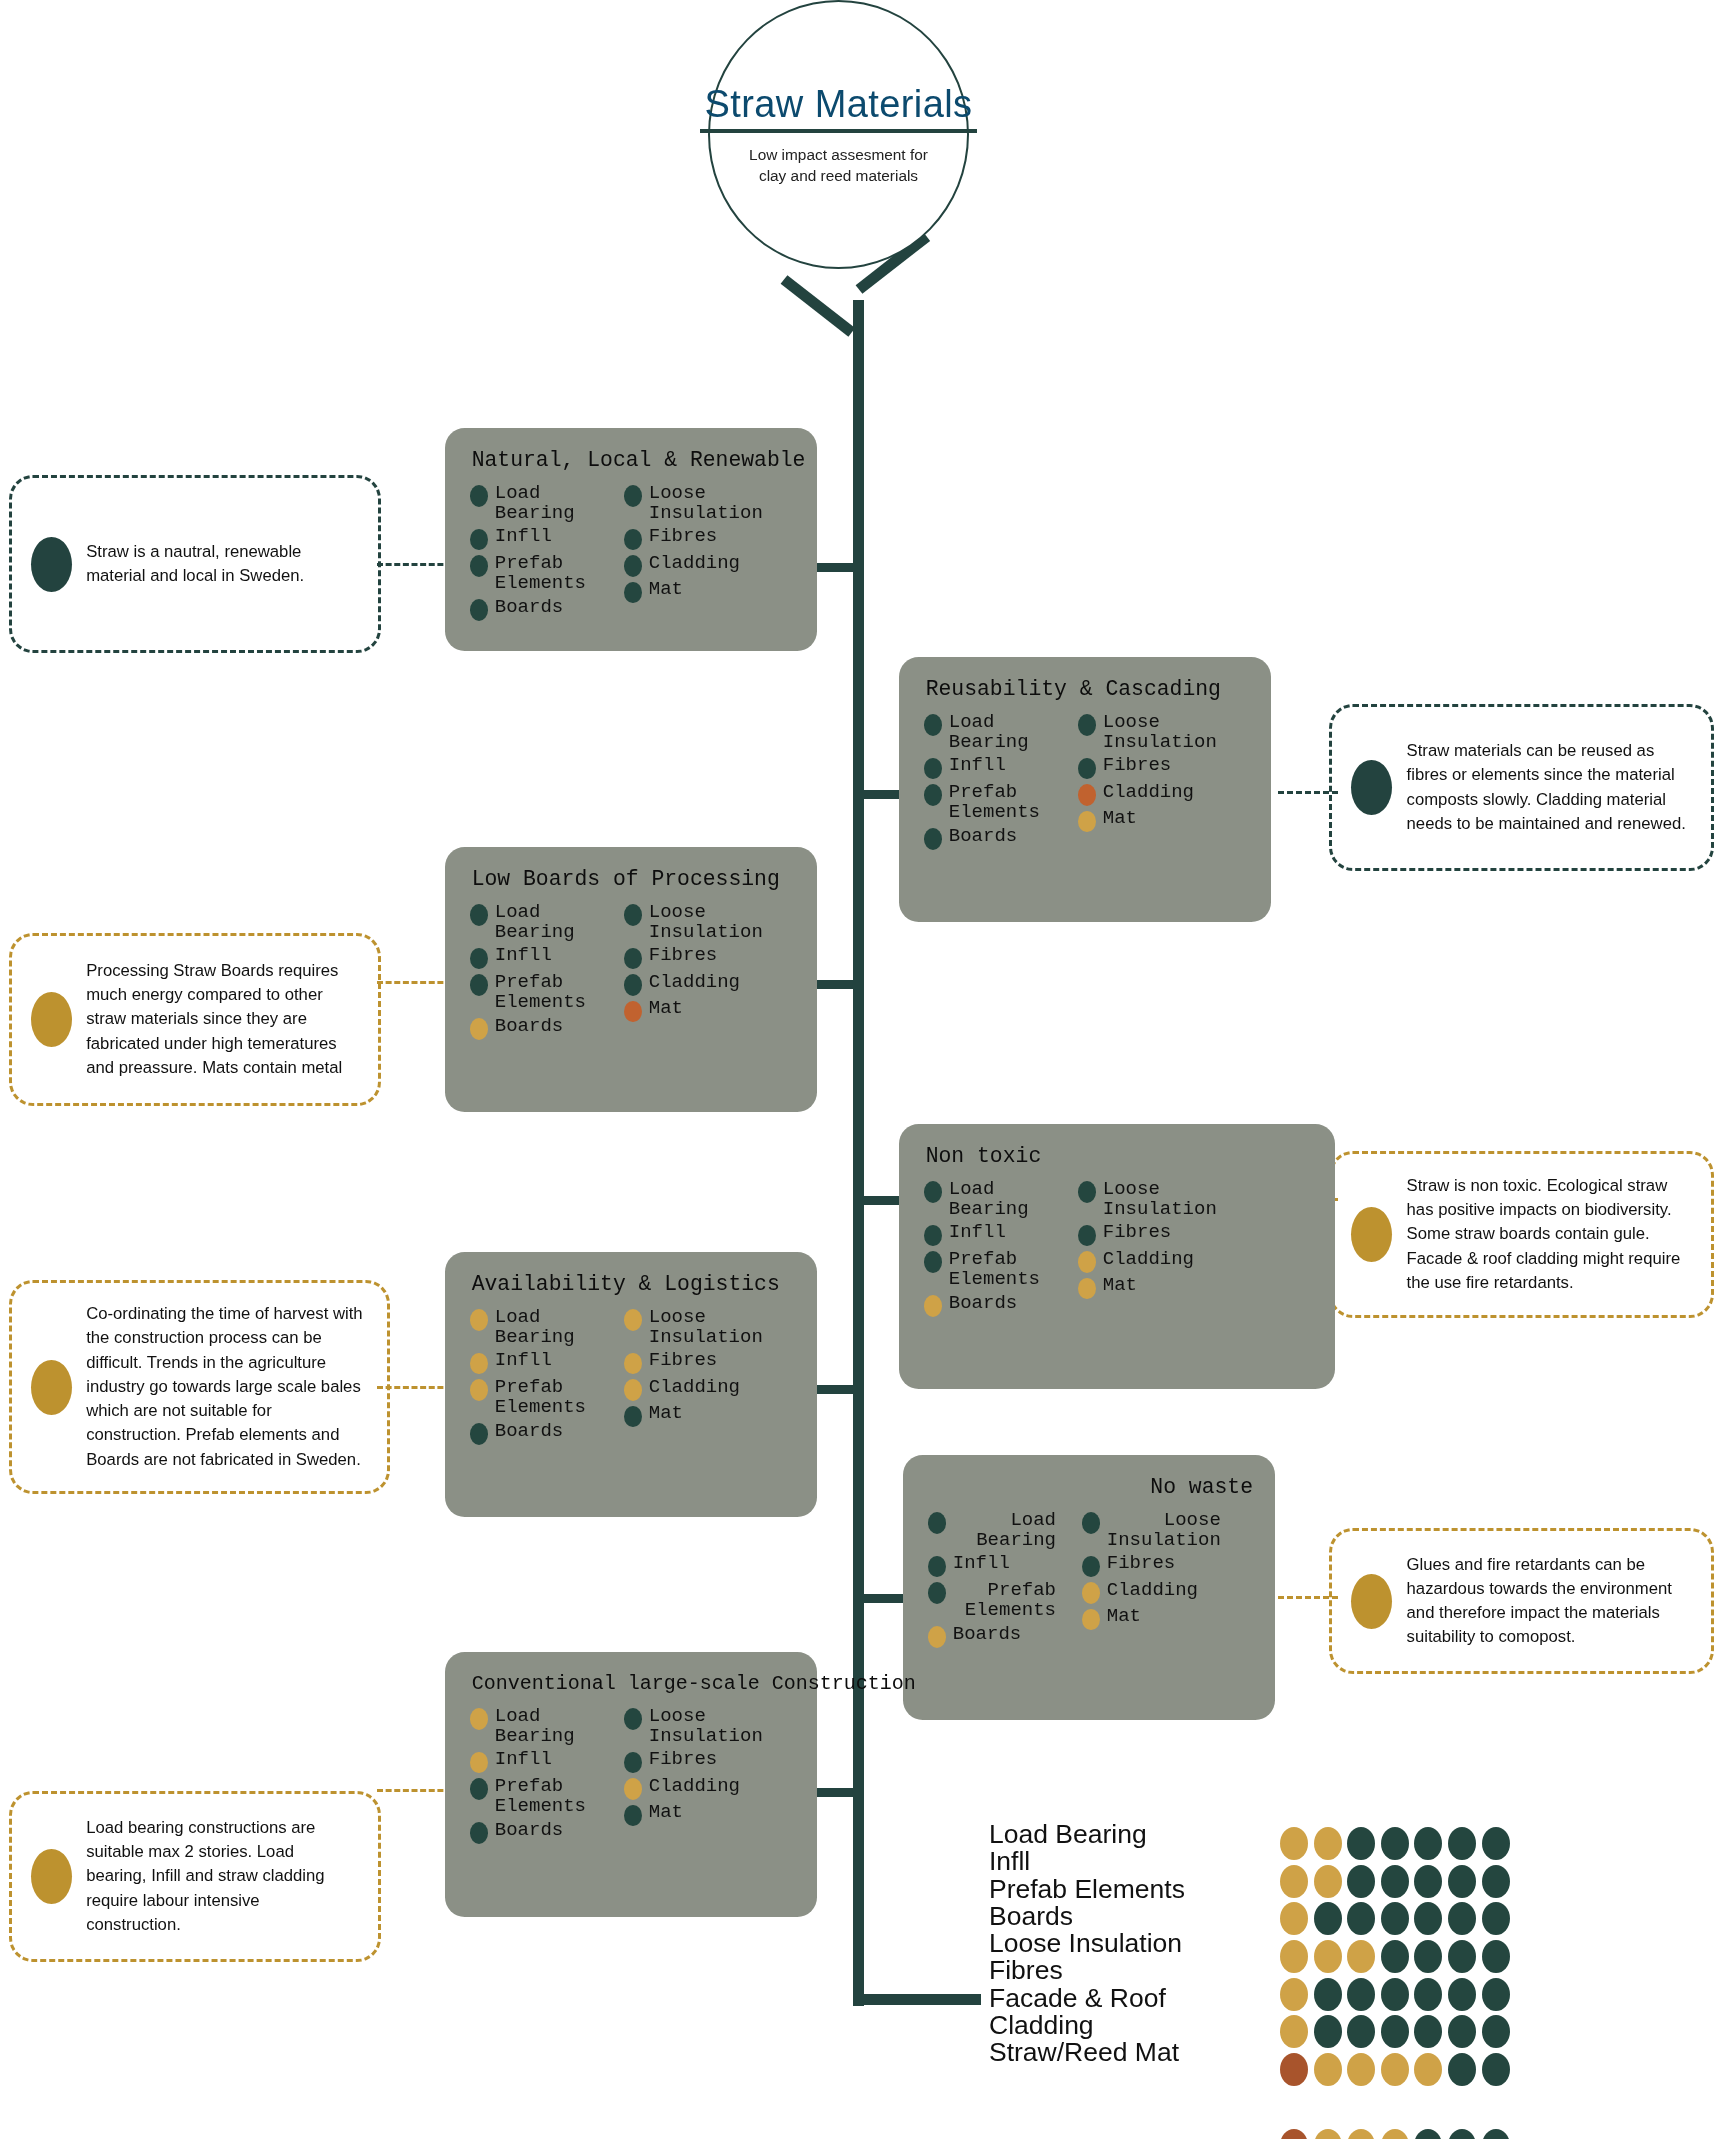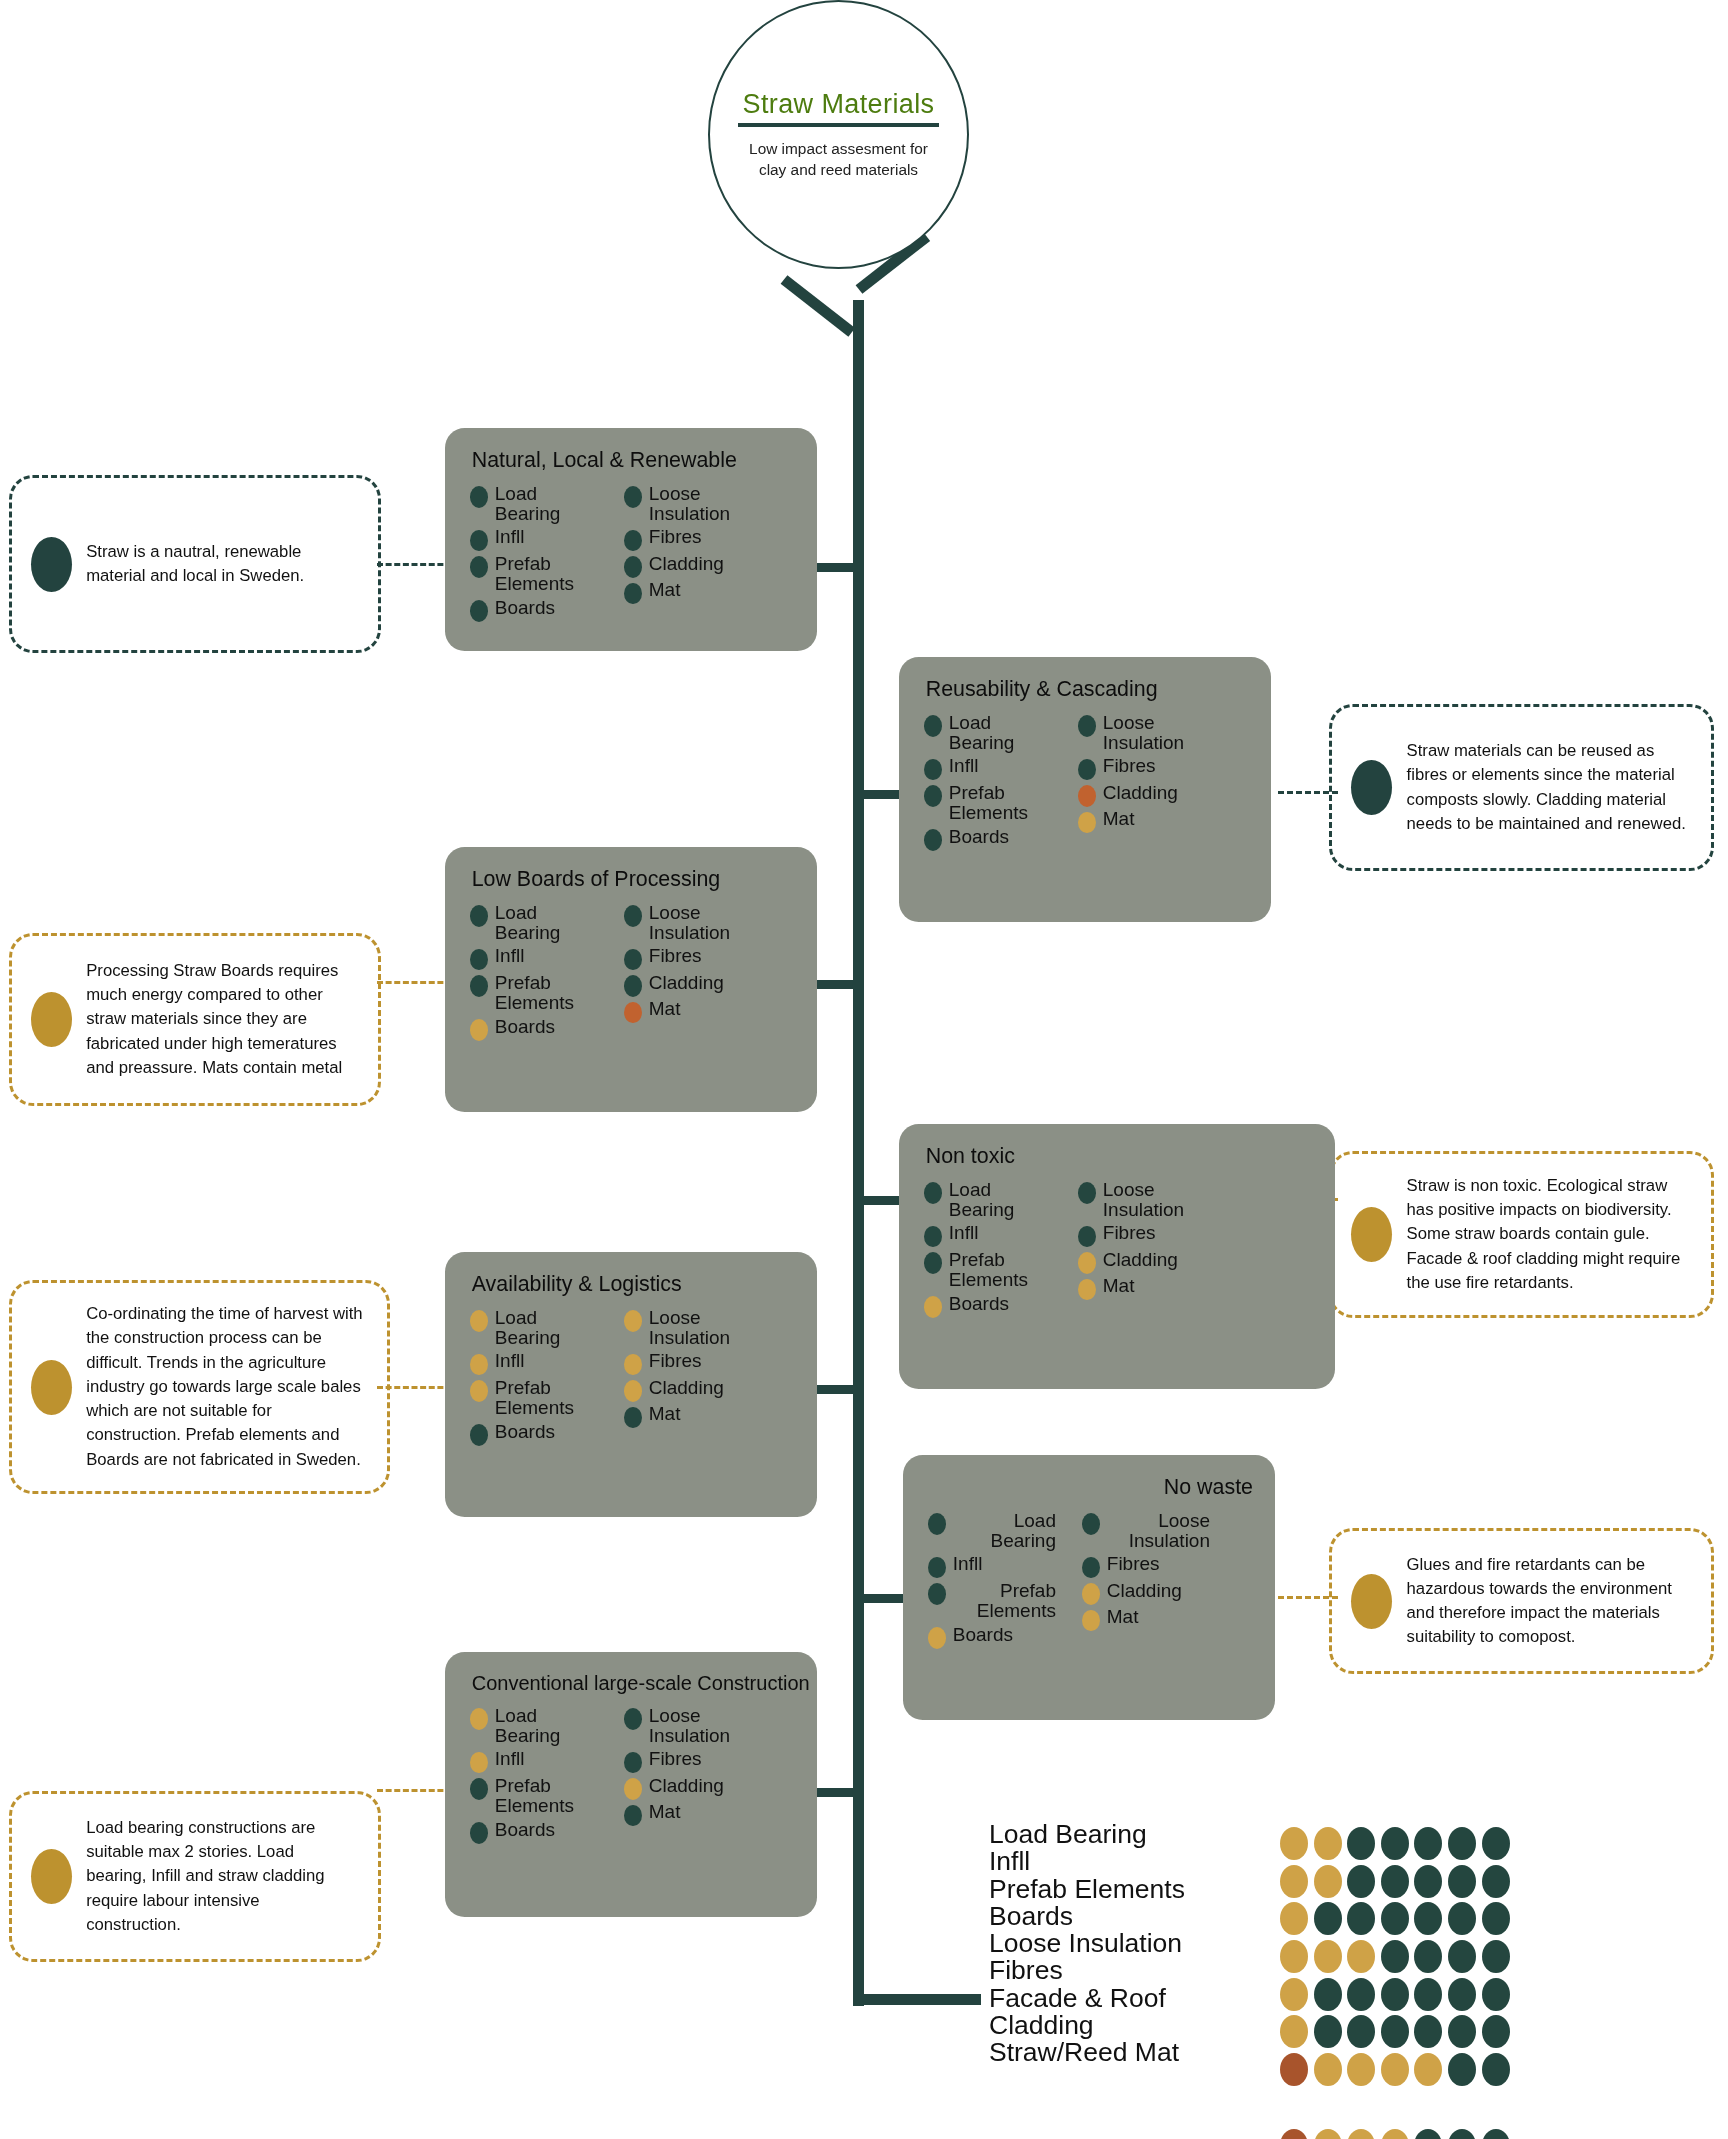--- a/index.html
+++ b/index.html
@@ -12,21 +12,21 @@
 
   
   #root-node{
     position:absolute;left:708px;top:0px;width:257px;height:265px;
     border:2.6px solid #23433f;border-radius:50%;
     background:#fff;
     display:flex;flex-direction:column;align-items:center;justify-content:center;
     z-index:6;
   }
   #root-title{
-    font-size:27px;color:#4d7c0f;letter-spacing:0.4px;
+    font-size:38px;color:#0c4a6e;letter-spacing:0.4px;
     border-bottom:4.7px solid #23433f;padding:0 4.3px 3.4px 4.3px;margin-bottom:12px;
     white-space:nowrap;
   }
   #root-sub{font-size:15.4px;color:#222;text-align:center;line-height:1.35;width:223px;}
 
   
   .spine{position:absolute;background:#23433f;z-index:1;}
   #spine-main{left:853px;top:300px;width:11px;height:1706px;}
   #spine-foot{left:853px;top:1994px;width:128px;height:11px;}
   #fork-left{
@@ -37,21 +37,21 @@
     position:absolute;left:859px;top:284px;width:86px;height:11px;
     background:#23433f;transform-origin:left center;transform:rotate(-38deg);z-index:1;
   }
 
   
   .stub{position:absolute;background:#23433f;height:9.4px;z-index:1;}
 
   
   .card{
     position:absolute;background:#8b9086;border-radius:19.7px;
-    z-index:3;padding:19.7px 22px 19.7px 25px;box-sizing:border-box;
+    z-index:3;padding:19.7px 22px 19.7px 25px;box-sizing:border-box;font-family:Liberation Mono, monospace;
   }
   .card-title{font-size:21.4px;color:#0d0d0d;margin:0 0 11px 1.7px;white-space:nowrap;}
   .card-title.small{font-size:20px;}
   .card-cols{display:flex;gap:26px;}
   .card-col{display:flex;flex-direction:column;gap:2.6px;width:128px;}
   .li{display:flex;align-items:flex-start;gap:6.8px;}
   .dot{
     width:18px;height:21.4px;border-radius:50%;flex:0 0 18px;margin-top:2.6px;
   }
   .li-label{font-size:19px;color:#111;line-height:1.08;}

